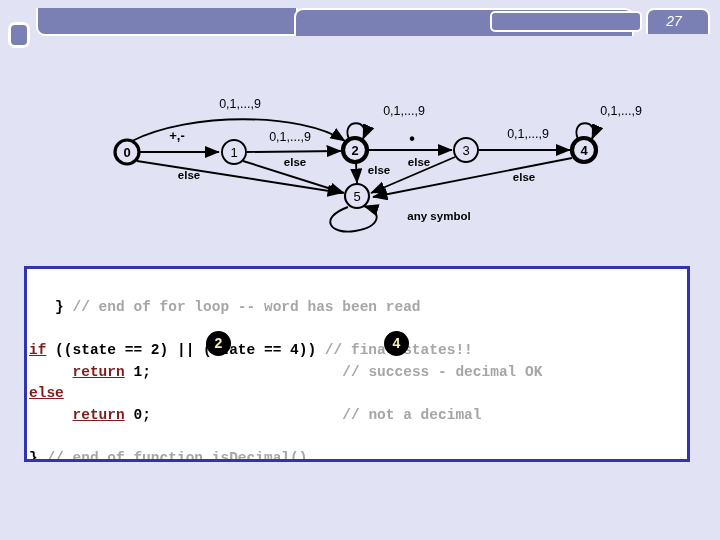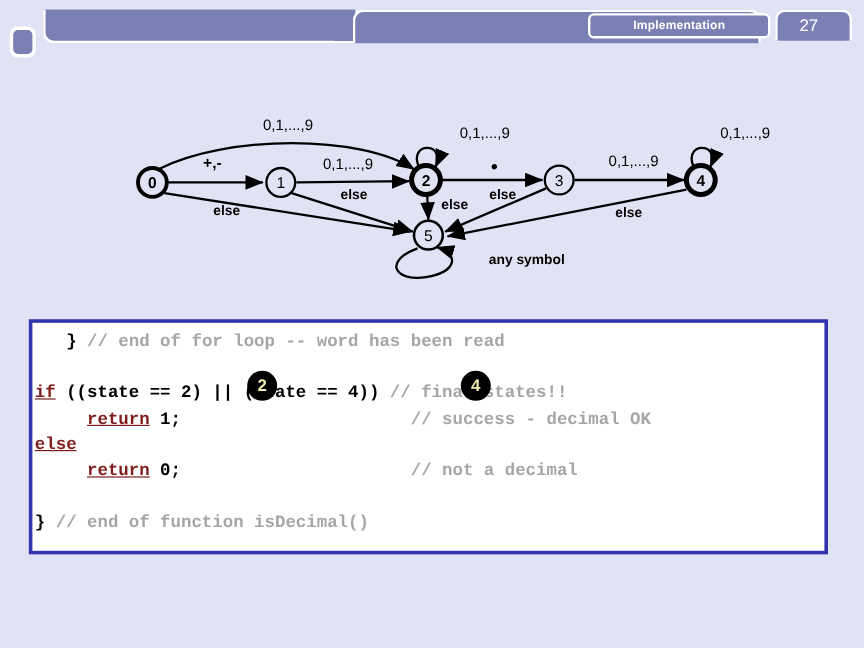--- a/index.html
+++ b/index.html
@@ -85,20 +85,21 @@
     border-bottom: none;
   }
   #page-num {
     position: absolute;
     left: 646px; top: 10px;
     width: 56px;
     text-align: center;
     color: #ffffff;
     font-size: 14px;
     line-height: 22px;
+    font-style: italic;
   }
 
   
   #diagram {
     position: absolute;
     left: 0; top: 60px;
     width: 720px; height: 190px;
   }
   #diagram svg { display: block; }
 
@@ -113,20 +114,21 @@
     overflow: hidden;
   }
   #code-inner {
     position: relative;
     font-family: "Liberation Mono", "DejaVu Sans Mono", monospace;
     font-size: 14.5px;
     font-weight: bold;
     line-height: 21.5px;
     white-space: pre;
     padding: 6px 0 0 2px;
+    margin-top: 22px;
   }
   .code-line { height: 21.5px; white-space: pre; }
   .kw {
     color: #7f1d1d;
     text-decoration: underline;
   }
   .cmt { color: #a6a6a6; }
   .txt { color: #000000; }
 
   .badge {
@@ -147,21 +149,20 @@
 </head>
 <body>
 
 <div id="header">
   <div id="title-bar" class="hdr-bar"></div>
   <div id="title-corner"></div>
 
   <div id="mid-bar" class="hdr-bar"></div>
 
   <div id="impl-tab" class="hdr-bar"></div>
-  <div id="impl-text">Implementation</div>
 
   <div id="page-tab" class="hdr-bar"></div>
   <div id="page-num">27</div>
 </div>
 
 <div id="diagram">
 <svg width="720" height="190" viewBox="0 0 720 190" xmlns="http://www.w3.org/2000/svg">
   <defs>
     <marker id="ah" markerWidth="9" markerHeight="9" refX="7.6" refY="3.2" orient="auto" markerUnits="strokeWidth">
       <path d="M0,0 L8,3.2 L0,6.4 z" fill="#000000"></path>

